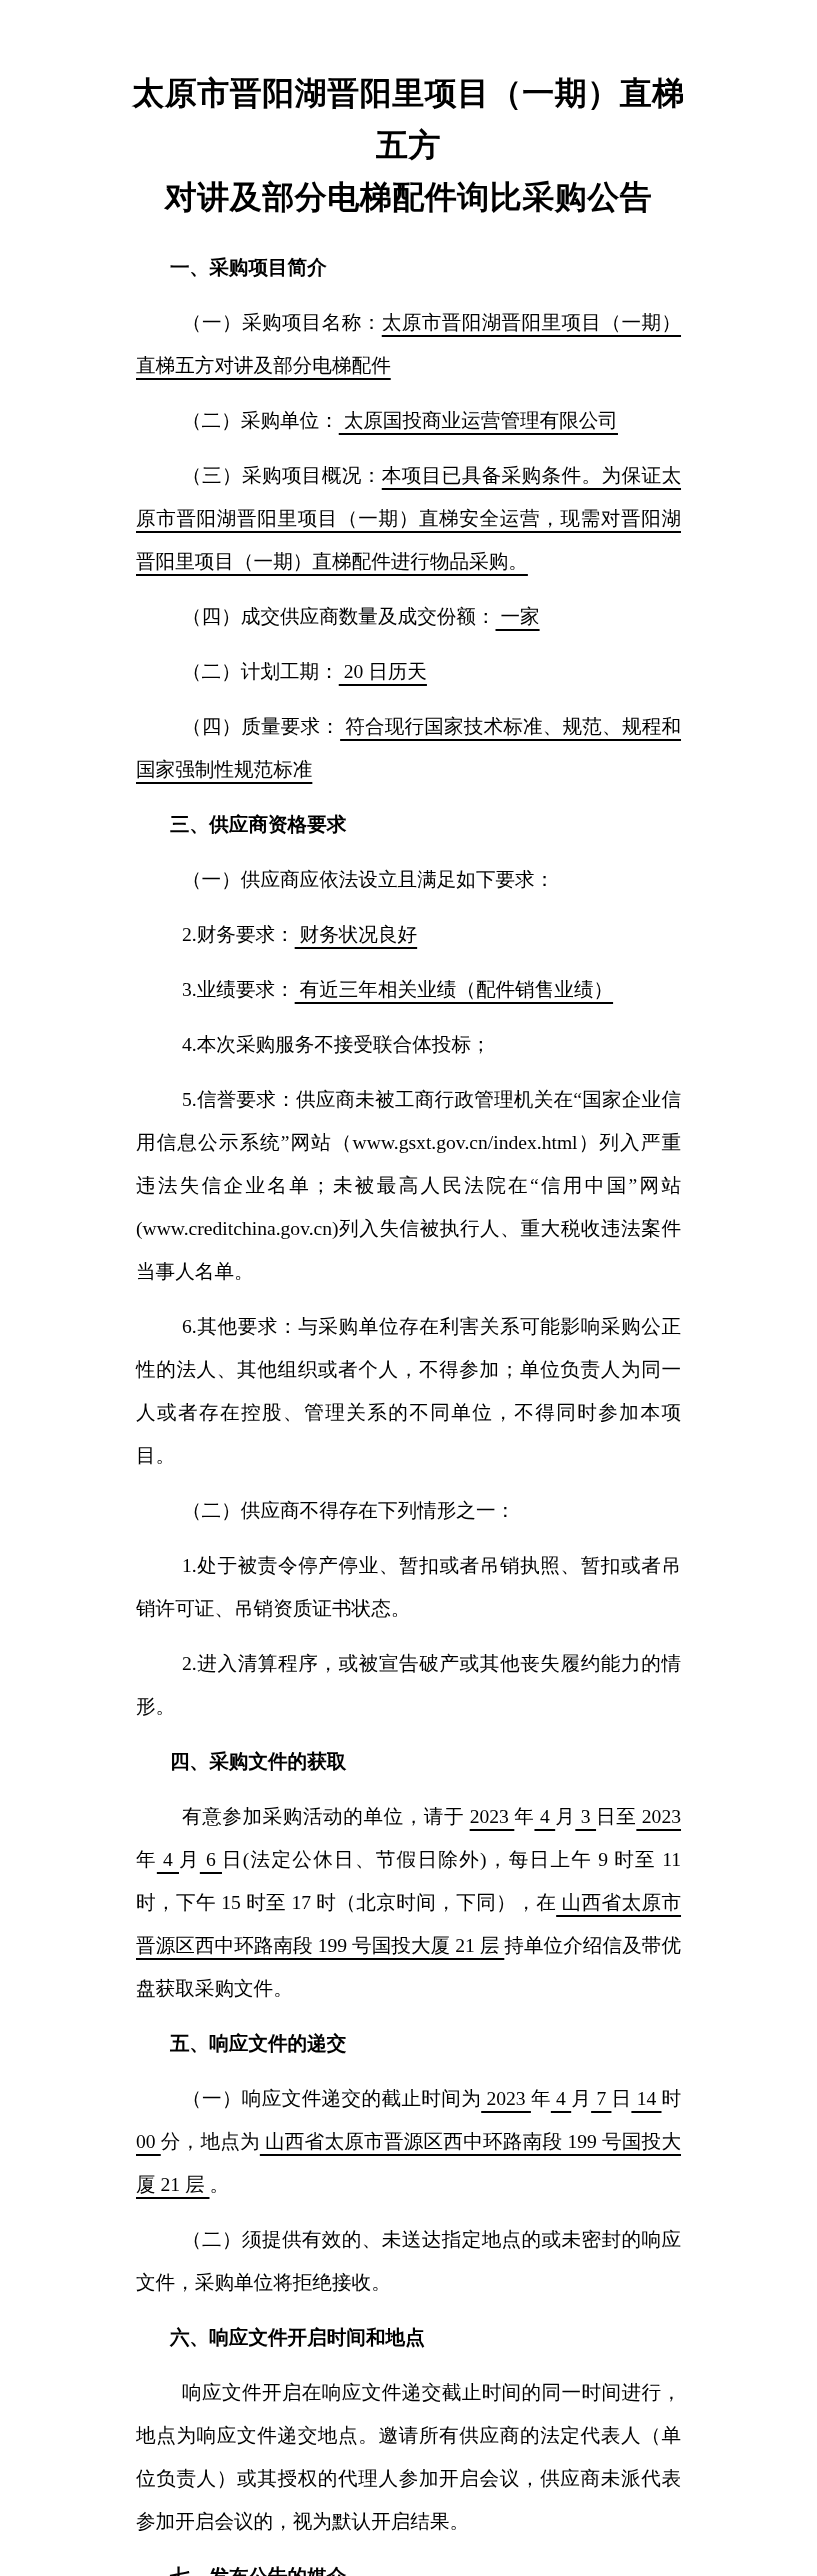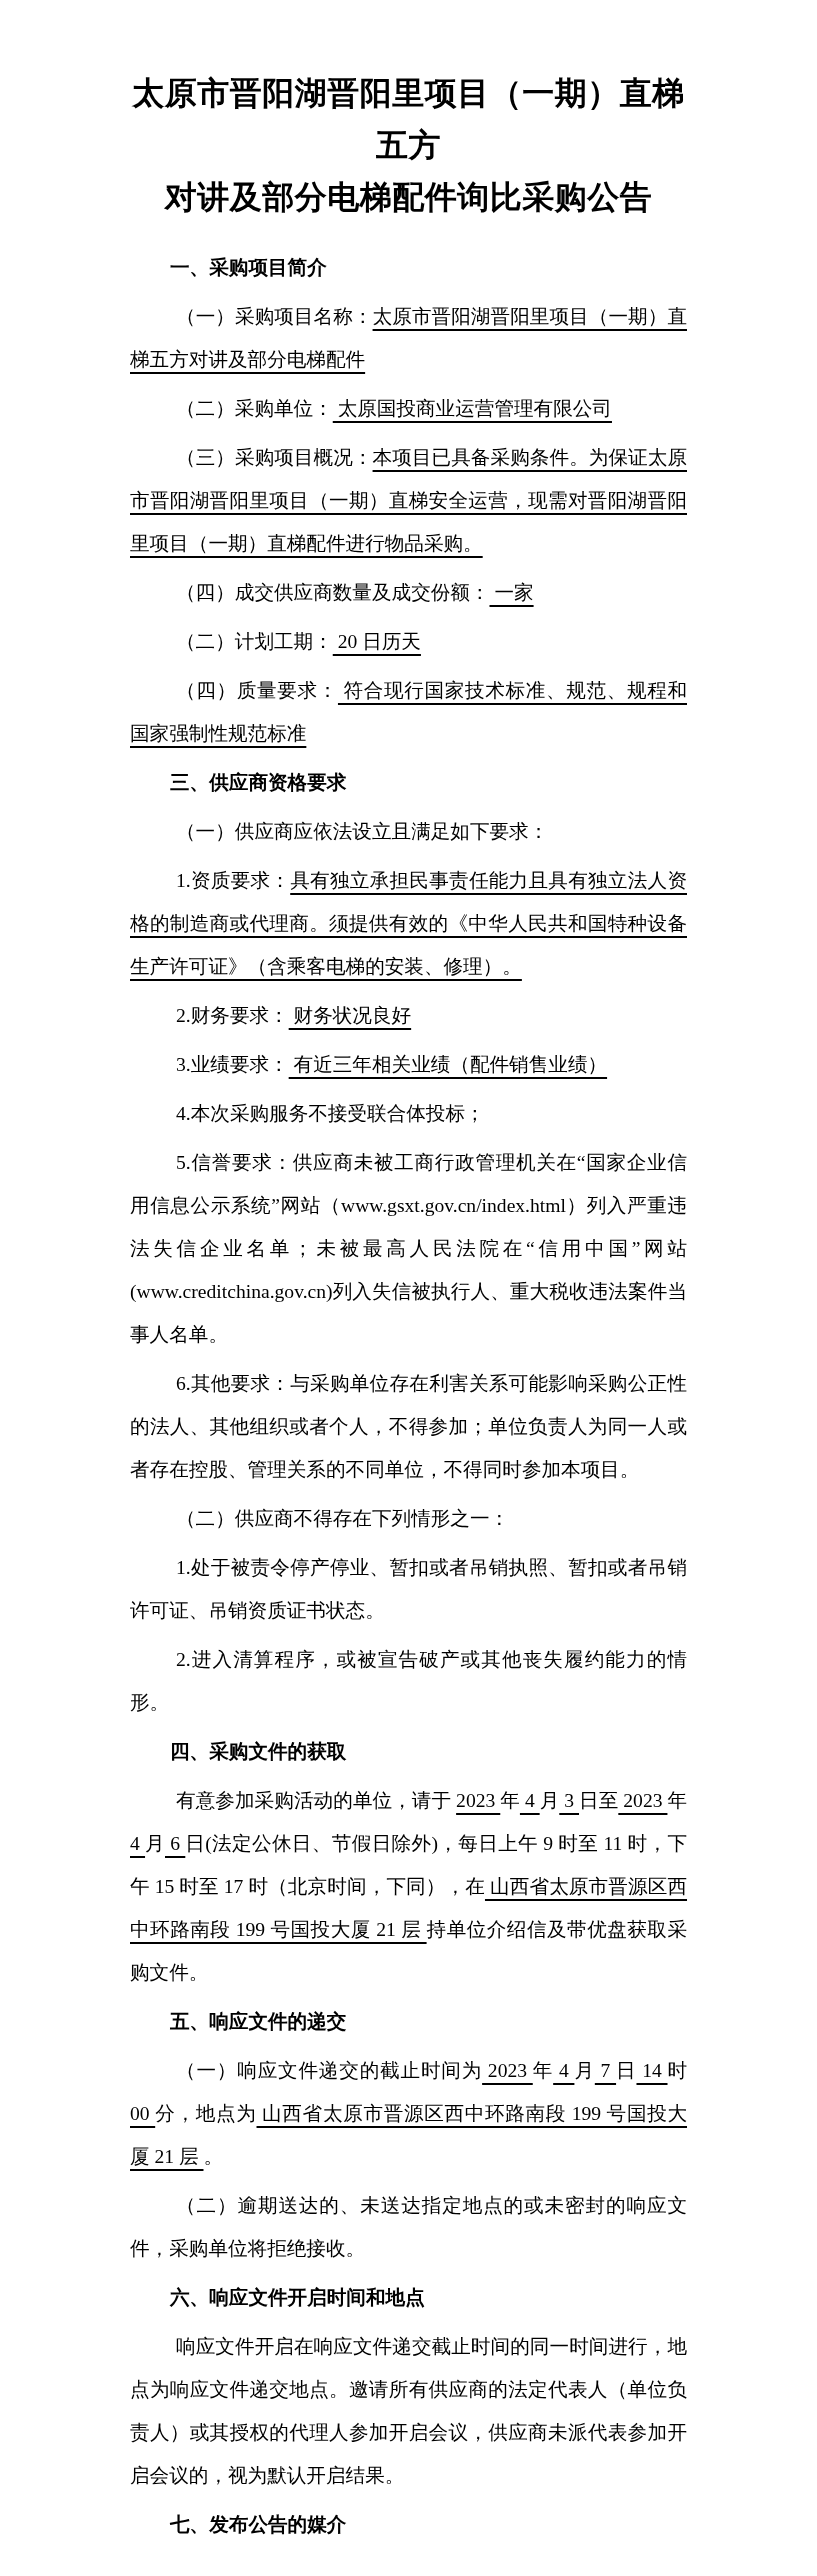--- a/index.html
+++ b/index.html
@@ -31,21 +31,21 @@
   }
   .heading {
     margin: 0;
     font-size: 19.6px;
     line-height: 43px;
     font-weight: bold;
     text-indent: 46px;
     text-align: justify;
   }
   .para {
-    margin: 6px;
+    margin: 12px;
     font-size: 19.6px;
     line-height: 43px;
     font-weight: normal;
     text-indent: 46px;
     text-align: justify;
   }
   .seg {
     text-decoration: none;
   }
   .seg.u {
@@ -65,32 +65,31 @@
   <div id="doc-body" class="doc-body">
       <h2 class="heading">一、采购项目简介</h2>
       <p class="para"><span class="seg">（一）采购项目名称：</span><span class="seg u">太原市晋阳湖晋阳里项目（一期）直梯五方对讲及部分电梯配件</span></p>
       <p class="para"><span class="seg">（二）采购单位：</span><span class="seg u"> 太原国投商业运营管理有限公司 </span></p>
       <p class="para"><span class="seg">（三）采购项目概况：</span><span class="seg u">本项目已具备采购条件。为保证太原市晋阳湖晋阳里项目（一期）直梯安全运营，现需对晋阳湖晋阳里项目（一期）直梯配件进行物品采购。</span></p>
       <p class="para"><span class="seg">（四）成交供应商数量及成交份额：</span><span class="seg u"> 一家 </span></p>
       <p class="para"><span class="seg">（二）计划工期：</span><span class="seg u"> 20 日历天</span></p>
       <p class="para"><span class="seg">（四）质量要求：</span><span class="seg u"> 符合现行国家技术标准、规范、规程和国家强制性规范标准</span></p>
       <h2 class="heading">三、供应商资格要求</h2>
       <p class="para"><span class="seg">（一）供应商应依法设立且满足如下要求：</span></p>
-      <p class="para"><span class="seg">1.资质要求：</span><span class="seg u">具有独立承担民事责任能力且具有独立法人资格的制造商或代理商。须提供有效的《中华人民共和国特种设备生产许可证》（含乘客电梯的安装、修理）。</span></p>
       <p class="para"><span class="seg">2.财务要求：</span><span class="seg u"> 财务状况良好</span></p>
       <p class="para"><span class="seg">3.业绩要求：</span><span class="seg u"> 有近三年相关业绩（配件销售业绩）</span></p>
       <p class="para"><span class="seg">4.本次采购服务不接受联合体投标；</span></p>
       <p class="para"><span class="seg">5.信誉要求：供应商未被工商行政管理机关在“国家企业信用信息公示系统”网站（www.gsxt.gov.cn/index.html）列入严重违法失信企业名单；未被最高人民法院在“信用中国”网站(www.creditchina.gov.cn)列入失信被执行人、重大税收违法案件当事人名单。</span></p>
       <p class="para"><span class="seg">6.其他要求：与采购单位存在利害关系可能影响采购公正性的法人、其他组织或者个人，不得参加；单位负责人为同一人或者存在控股、管理关系的不同单位，不得同时参加本项目。</span></p>
       <p class="para"><span class="seg">（二）供应商不得存在下列情形之一：</span></p>
       <p class="para"><span class="seg">1.处于被责令停产停业、暂扣或者吊销执照、暂扣或者吊销许可证、吊销资质证书状态。</span></p>
       <p class="para"><span class="seg">2.进入清算程序，或被宣告破产或其他丧失履约能力的情形。</span></p>
       <h2 class="heading">四、采购文件的获取</h2>
       <p class="para"><span class="seg">有意参加采购活动的单位，请于 </span><span class="seg u">2023 </span><span class="seg">年</span><span class="seg u"> 4 </span><span class="seg">月</span><span class="seg u"> 3 </span><span class="seg">日至</span><span class="seg u"> 2023 </span><span class="seg">年</span><span class="seg u"> 4 </span><span class="seg">月</span><span class="seg u"> 6 </span><span class="seg">日(法定公休日、节假日除外)，每日上午 9 时至 11 时，下午 15 时至 17 时（北京时间，下同），在</span><span class="seg u"> 山西省太原市晋源区西中环路南段 199 号国投大厦 21 层 </span><span class="seg">持单位介绍信及带优盘获取采购文件。</span></p>
       <h2 class="heading">五、响应文件的递交</h2>
       <p class="para"><span class="seg">（一）响应文件递交的截止时间为</span><span class="seg u"> 2023 </span><span class="seg">年</span><span class="seg u"> 4 </span><span class="seg">月</span><span class="seg u"> 7 </span><span class="seg">日</span><span class="seg u"> 14 </span><span class="seg">时</span><span class="seg u"> 00 </span><span class="seg">分，地点为</span><span class="seg u"> 山西省太原市晋源区西中环路南段 199 号国投大厦 21 层 </span><span class="seg">。</span></p>
-      <p class="para"><span class="seg">（二）逾期送达的、未送达指定地点的或未密封的响应文件，采购单位将拒绝接收。</span></p>
+      <p class="para"><span class="seg">（二）须提供有效的、未送达指定地点的或未密封的响应文件，采购单位将拒绝接收。</span></p>
       <h2 class="heading">六、响应文件开启时间和地点</h2>
       <p class="para"><span class="seg">响应文件开启在响应文件递交截止时间的同一时间进行，地点为响应文件递交地点。邀请所有供应商的法定代表人（单位负责人）或其授权的代理人参加开启会议，供应商未派代表参加开启会议的，视为默认开启结果。</span></p>
       <h2 class="heading">七、发布公告的媒介</h2>
     </div>
 </div>
 
 
 </body></html>

